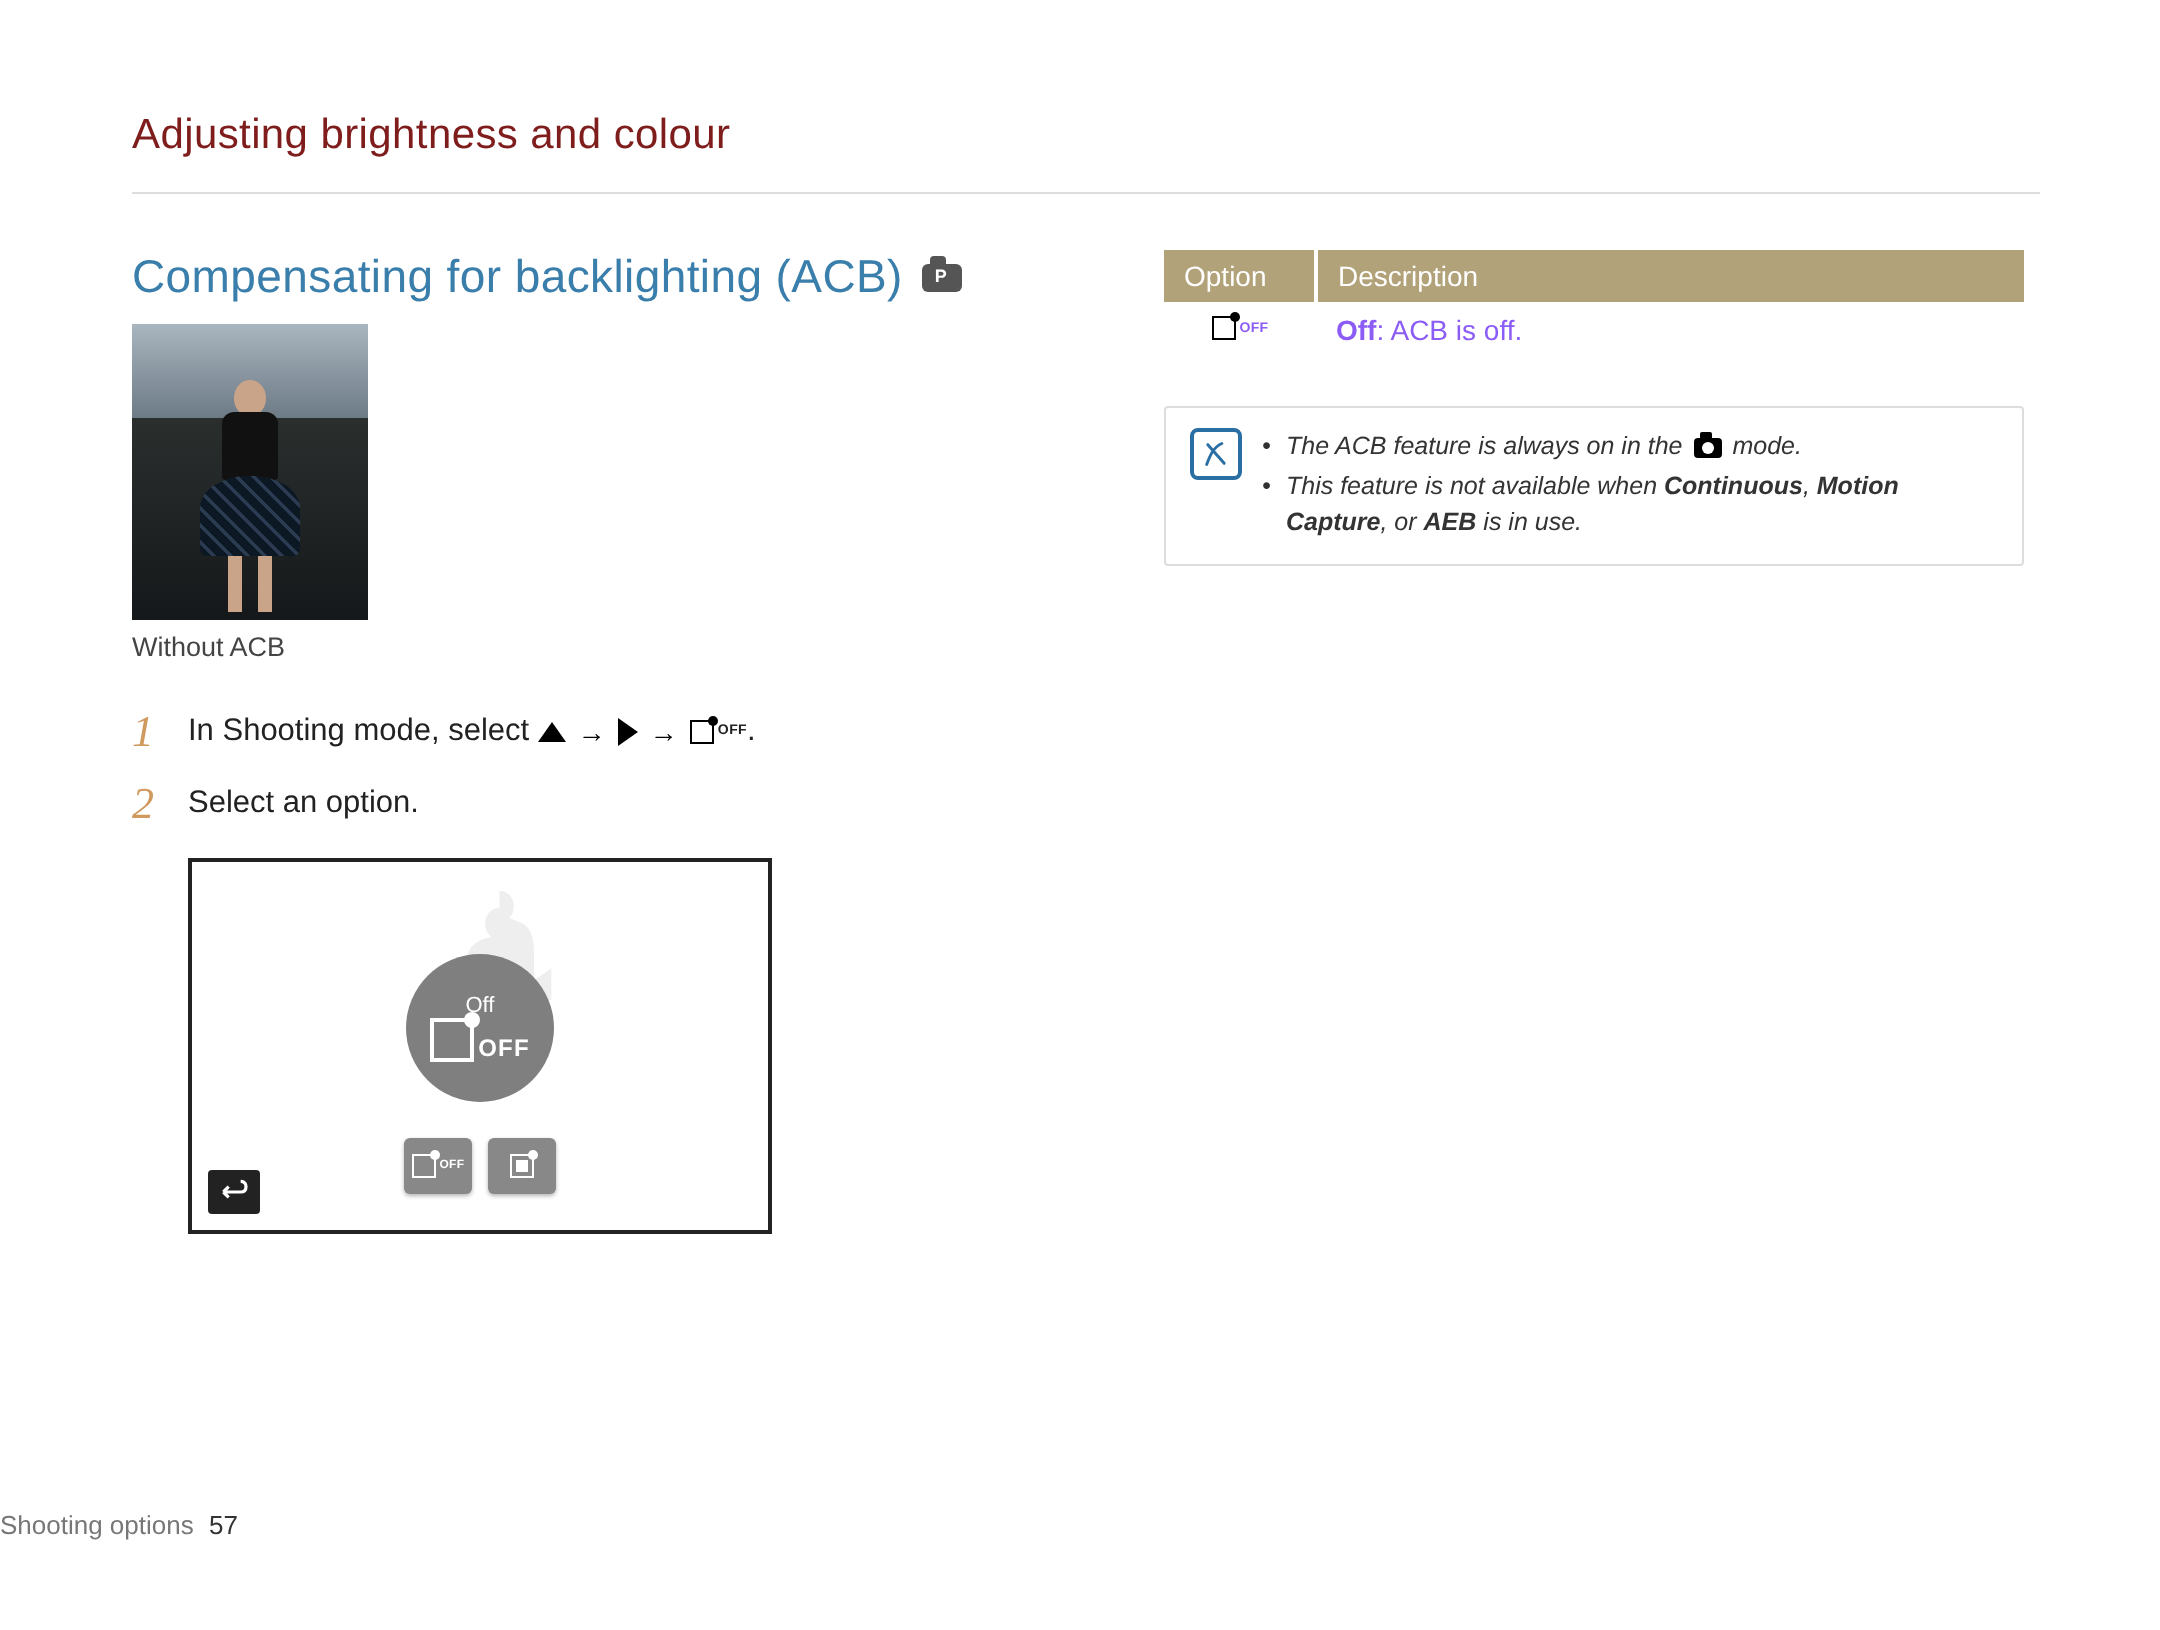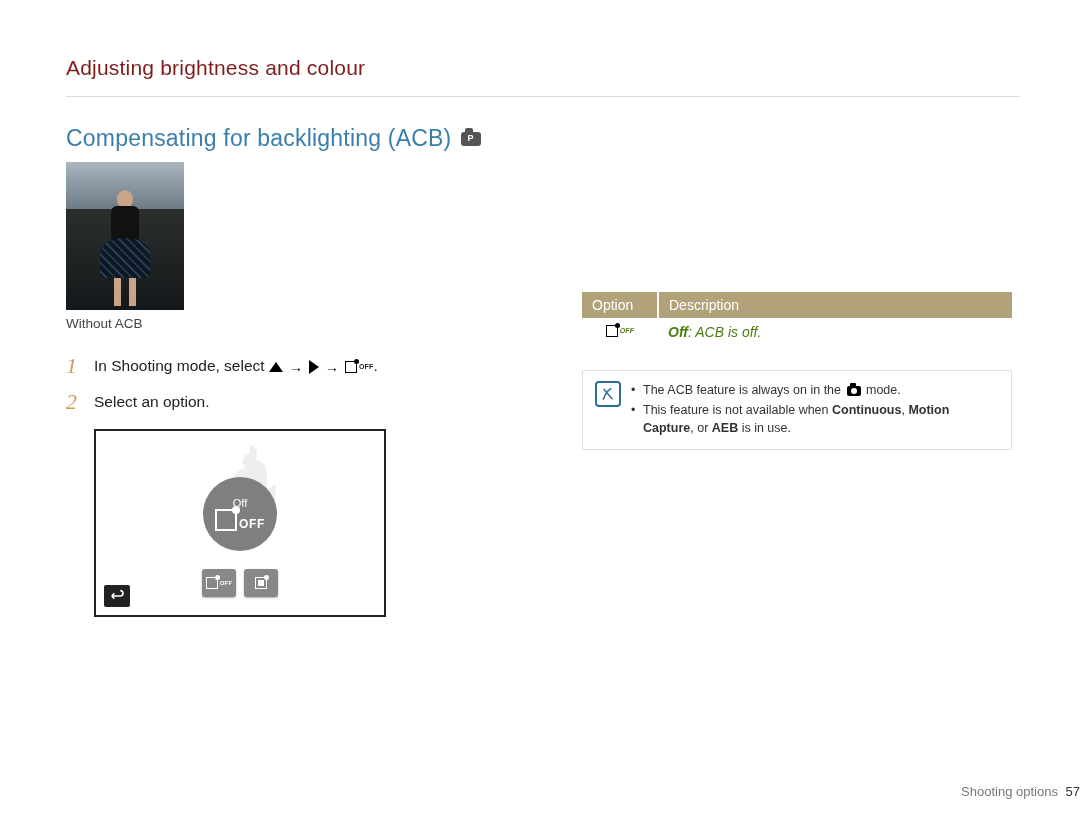--- a/index.html
+++ b/index.html
@@ -27,21 +27,20 @@
     font-family: Arial, sans-serif;
   }
   .title-underline {
     border-bottom: 1px solid #ddd;
     margin-bottom: 28px;
     width: 100%;
   }
   .columns {
     display: flex;
     gap: 48px;
-    align-items: center;
   }
   .col-left {
     width: 468px;
   }
   .col-right {
     width: 430px;
   }
   .heading-row {
     display: flex;
     align-items: center;
@@ -231,22 +230,21 @@
     background: #b2a279;
     color: #fff;
     padding: 5px 10px;
     font-size: 14px;
     border-right: 2px solid #fff;
   }
   .opt-table thead td:last-child { border-right:none; }
   .opt-table tbody td {
     padding: 6px 10px;
     vertical-align: middle;
-    color:#4d7c0f;
-    font-style:italic;
+    color:#8b5cf6;
   }
   .opt-table tbody td:first-child {
     width: 56px;
     text-align: center;
   }
   .opt-table b { font-weight: bold; }
 
   .note-box {
     margin-top: 24px;
     border: 1px solid #ddd;
@@ -259,21 +257,21 @@
     line-height:1.45;
   }
   .note-icon {
     width:22px; height:22px; border:2px solid #2a6fa3; border-radius:4px;
     display:flex; align-items:center; justify-content:center;
     flex-shrink:0;
     color:#2a6fa3;
   }
   .note-icon svg { width:14px; height:14px; }
   .note-list { list-style:none; padding:0; margin:0; }
-  .note-list li { position:relative; padding-left:12px; margin-bottom:2px;}
+  .note-list li { position:relative; padding-left:12px; margin-bottom:2px;font-style:italic;}
   .note-list li::before { content:"•"; position:absolute; left:0; }
   .camera-mode-icon {
     display:inline-block; width:14px; height:10px; background:#000; border-radius:2px; position:relative; vertical-align:middle; margin:0 2px;
   }
   .camera-mode-icon::before {
     content:""; position:absolute; top:-3px; left:3px; width:6px; height:3px; background:#000; border-radius:1px 1px 0 0;
   }
   .camera-mode-icon::after {
     content:""; position:absolute; top:2px; left:4px; width:6px; height:6px; background:#fff; border-radius:50%;
   }
@@ -281,23 +279,23 @@
     width:20px; height:14px; background:#555; border-radius:3px; position:relative; display:inline-block;
   }
   .heading-mode-icon::before {
     content:""; position:absolute; top:-4px; left:4px; width:8px; height:4px; background:#555; border-radius:2px 2px 0 0;
   }
   .heading-mode-icon::after {
     content:"P"; color:#fff; font-size:9px; font-weight:bold; position:absolute; top:1px; left:6px;
   }
   .footer {
     position:absolute;
-    bottom: 16px;
+    bottom: 45px;
     left:0; right:0;
-    text-align:right;
+    text-align:left;
     font-size:13px;
     color:#777;
   }
   .footer .pg { color:#333; margin-left:4px;}
 </style>
 </head>
 <body>
 
 <div class="page">
   <div class="section-title">Adjusting brightness and colour</div>

